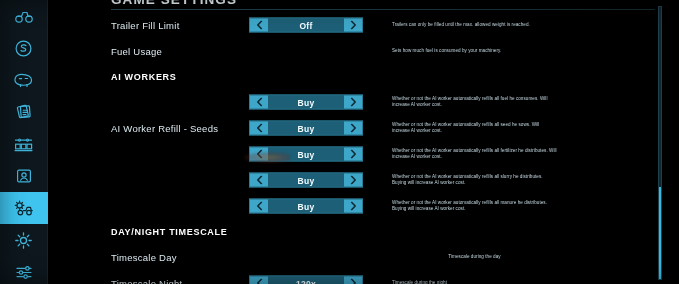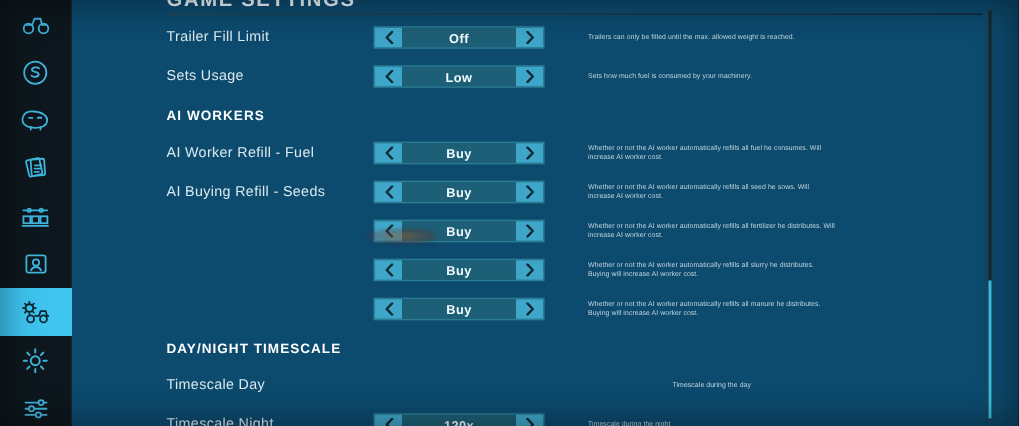--- a/index.html
+++ b/index.html
@@ -49,21 +49,21 @@
   .rail-item .ico { stroke: #3fb6dd; }
   .rail-item.selected {
     background: #3ec4ef;
   }
   .rail-item.selected .ico { stroke: #0d2630; }
 
   
   #main {
     flex: 1 1 auto;
     position: relative;
-    background: #0c4a6e;
+    background: #000000;
     overflow: hidden;
   }
 
   #title-bar {
     position: absolute;
     top: -7px;
     left: 0;
     right: 0;
     height: 20px;
     padding-left: 63px;
@@ -328,58 +328,44 @@
             <div class="spin-value">Off</div>
             <div class="spin-arrow">
               <svg width="7" height="9" viewBox="0 0 7 9">
                 <path d="M1.6 0.8 5.2 4.5 1.6 8.2" fill="none" stroke="#0e2b36" stroke-width="1.6" stroke-linecap="round" stroke-linejoin="round"></path>
               </svg>
             </div>
           </div>
           <div class="row-desc">Trailers can only be filled until the max. allowed weight is reached.</div>
         </div>
         <div class="row" style="top: 26px;">
-          <div class="row-label">Sets Usage</div>
-          <div class="spinner">
-            <div class="spin-arrow">
-              <svg width="7" height="9" viewBox="0 0 7 9">
-                <path d="M5.4 0.8 1.8 4.5 5.4 8.2" fill="none" stroke="#0e2b36" stroke-width="1.6" stroke-linecap="round" stroke-linejoin="round"></path>
-              </svg>
-            </div>
-            <div class="spin-value">Low</div>
-            <div class="spin-arrow">
-              <svg width="7" height="9" viewBox="0 0 7 9">
-                <path d="M1.6 0.8 5.2 4.5 1.6 8.2" fill="none" stroke="#0e2b36" stroke-width="1.6" stroke-linecap="round" stroke-linejoin="round"></path>
-              </svg>
-            </div>
-          </div>
+          <div class="row-label">Fuel Usage</div>
           <div class="row-desc">Sets how much fuel is consumed by your machinery.</div>
         </div>
         <div class="row section-head" style="top: 52px;">
           <div class="row-label">AI WORKERS</div>
         </div>
         <div class="row" style="top: 77px;">
-          <div class="row-label">AI Worker Refill - Fuel</div>
           <div class="spinner">
             <div class="spin-arrow">
               <svg width="7" height="9" viewBox="0 0 7 9">
                 <path d="M5.4 0.8 1.8 4.5 5.4 8.2" fill="none" stroke="#0e2b36" stroke-width="1.6" stroke-linecap="round" stroke-linejoin="round"></path>
               </svg>
             </div>
             <div class="spin-value">Buy</div>
             <div class="spin-arrow">
               <svg width="7" height="9" viewBox="0 0 7 9">
                 <path d="M1.6 0.8 5.2 4.5 1.6 8.2" fill="none" stroke="#0e2b36" stroke-width="1.6" stroke-linecap="round" stroke-linejoin="round"></path>
               </svg>
             </div>
           </div>
           <div class="row-desc">Whether or not the AI worker automatically refills all fuel he consumes. Will increase AI worker cost.</div>
         </div>
         <div class="row" style="top: 103px;">
-          <div class="row-label">AI Buying Refill - Seeds</div>
+          <div class="row-label">AI Worker Refill - Seeds</div>
           <div class="spinner">
             <div class="spin-arrow">
               <svg width="7" height="9" viewBox="0 0 7 9">
                 <path d="M5.4 0.8 1.8 4.5 5.4 8.2" fill="none" stroke="#0e2b36" stroke-width="1.6" stroke-linecap="round" stroke-linejoin="round"></path>
               </svg>
             </div>
             <div class="spin-value">Buy</div>
             <div class="spin-arrow">
               <svg width="7" height="9" viewBox="0 0 7 9">
                 <path d="M1.6 0.8 5.2 4.5 1.6 8.2" fill="none" stroke="#0e2b36" stroke-width="1.6" stroke-linecap="round" stroke-linejoin="round"></path>

